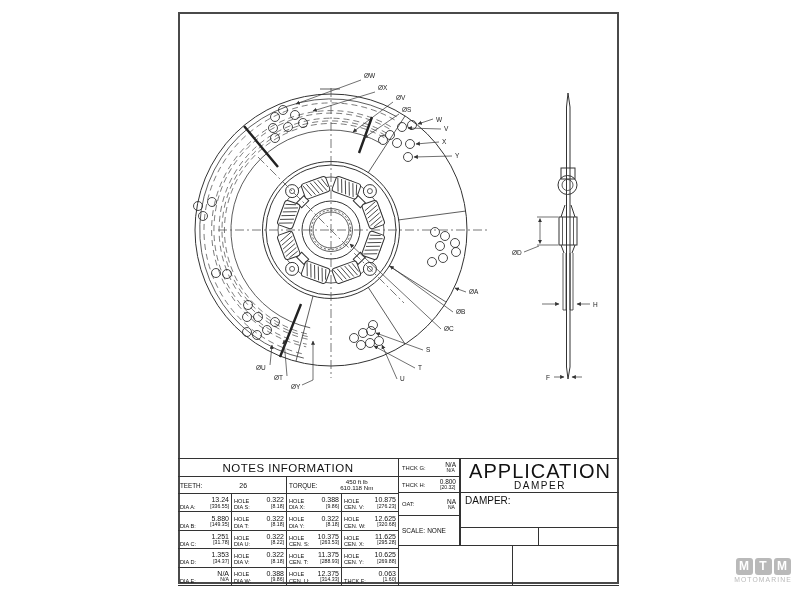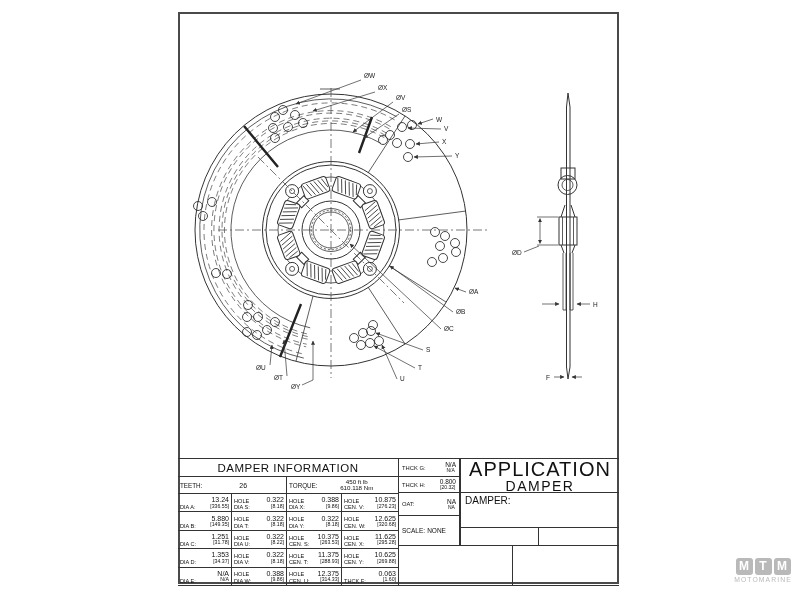--- a/index.html
+++ b/index.html
@@ -27,21 +27,21 @@
   .cell .v2{font-size:5.2px;}
   .rcell{position:absolute;box-sizing:border-box;border-right:1px solid #333;border-bottom:1px solid #333;
          display:flex;justify-content:space-between;align-items:center;padding:0 3px;}
   .rcell .lbl{font-size:5.8px;}
   .rcell .val{display:flex;flex-direction:column;align-items:center;line-height:1.1;}
   .rcell .v1{font-size:6.5px;}
   .rcell .v2{font-size:5px;}
   .box{position:absolute;box-sizing:border-box;border-left:1px solid #333;border-bottom:1px solid #333;}
   .appbox{display:flex;flex-direction:column;align-items:center;justify-content:center;}
   .appT{font-size:20px;letter-spacing:1px;line-height:1;}
-  .appS{font-size:14px;letter-spacing:1.5px;line-height:1;margin-top:0px;}
+  .appS{font-size:10px;letter-spacing:1.5px;line-height:1;margin-top:0px;}
   .notesbox{font-size:10px;padding:2px 4px;}
   
   .logo{position:absolute;left:733px;top:558px;width:60px;text-align:center;}
   .logo .row{display:flex;gap:2px;justify-content:center;}
   .logo .bx{width:17px;height:17px;background:#b9b9b9;border-radius:3px;color:#fff;
             font-weight:bold;font-size:12px;line-height:17px;text-align:center;}
   .logo .nm{font-size:6.8px;color:#b9b9b9;letter-spacing:1.1px;margin-top:1px;}
   
   .s  {stroke:#333;fill:none;stroke-width:1;}
   .s8 {stroke:#333;fill:none;stroke-width:.8;}
@@ -226,21 +226,21 @@
       <text class="dl" x="415" y="295">H</text>
 
       <path class="ld" marker-end="url(#ar)" d="M376,365 L386,365"></path>
       <path class="ld" marker-end="url(#ar)" d="M404,365 L394,365"></path>
       <text class="dl" x="368" y="368">F</text>
     </g>
   </svg>
 
   <div class="tb">
     <div class="tbl">
-      <div class="ttl">DAMPER INFORMATION</div>
+      <div class="ttl">NOTES INFORMATION</div>
       <div class="sp2">
         <span class="k">TEETH:</span>
         <span class="cv">26</span>
       </div>
       <div class="sp2">
         <span class="k">TORQUE:</span>
         <span class="cv2">
           <span>450 ft lb</span><br><span>610.118 Nm</span>
         </span>
       </div>

